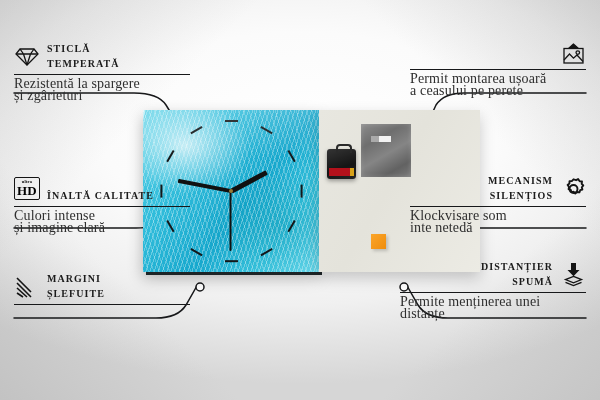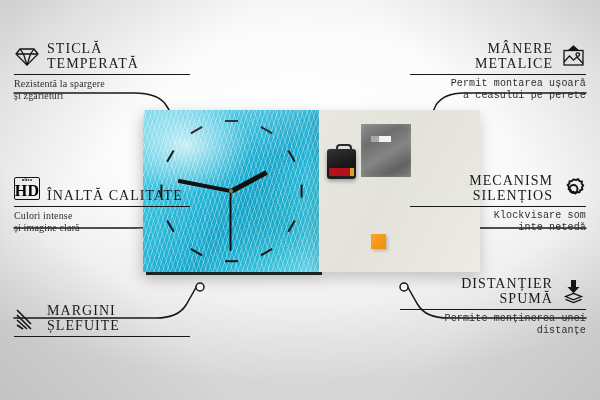--- a/index.html
+++ b/index.html
@@ -80,39 +80,39 @@
 
   .tick{position:absolute;background:#14181a;transform-origin:center;}
   .hand{position:absolute;background:#111;transform-origin:50% 100%;border-radius:1px;}
   .pin{position:absolute;width:4px;height:4px;border-radius:50%;
        background:#9a7b35;left:50%;top:50%;transform:translate(-50%,-50%);}
 
   
   .lbl{position:absolute;width:176px;}
   .lbl .hdr{display:flex;align-items:center;gap:7px;}
   .lbl .ttl{
-    font-size:14px;font-weight:normal;letter-spacing:1.05px;
+    font-size:10px;font-weight:bold;letter-spacing:1.05px;
     color:#1b1b1b;line-height:14.5px;text-transform:uppercase;
   }
   .lbl .rule{height:1.4px;background:#17181a;margin:3px 0 3px;}
-  .lbl .sub{font-size:10px;color:#2e2e2e;line-height:11.4px;letter-spacing:.15px;}
+  .lbl .sub{font-size:14px;color:#2e2e2e;line-height:11.4px;letter-spacing:.15px;}
   .lbl.L .hdr{justify-content:flex-start;}
   .lbl.L .ttl{text-align:left;}
   .lbl.L .sub{text-align:left;}
   .lbl.R .hdr{justify-content:flex-end;}
   .lbl.R .ttl{text-align:right;}
-  .lbl.R .sub{text-align:right;font-family:Liberation Mono, monospace;}
+  .lbl.R .sub{text-align:left;}
   .ico{width:26px;height:24px;flex:0 0 26px;display:flex;align-items:center;justify-content:center;}
   .ico svg{display:block;}
   .hdbox{
     width:25px;height:21px;border:1.6px solid #141414;border-radius:2px;
     display:flex;flex-direction:column;align-items:center;justify-content:center;line-height:1;
   }
   .hdbox .u{font-size:4.4px;font-weight:bold;letter-spacing:.2px;}
-  .hdbox .h{font-size:16px;font-weight:bold;letter-spacing:.2px;}
+  .hdbox .h{font-size:13px;font-weight:bold;letter-spacing:.2px;}
 </style>
 </head>
 <body>
 
 <div id="stage">
 
   <svg id="connectors" viewBox="0 0 600 400" fill="none">
     <g stroke="#17181a" stroke-width="1.5" fill="none" stroke-linecap="round">
       <path d="M14,93 H134 Q158,93 166,105 L182,131"></path>
       <path d="M14,228 H136 Q156,228 164,220 L172,213"></path>
@@ -195,41 +195,37 @@
         <span>ÎNALTĂ CALITATE</span>
       </span>
     </div>
     <div class="rule"></div>
     <div class="sub">
       <span>Culori intense</span><br>
       <span>și imagine clară</span>
     </div>
   </div>
 
-  <div class="lbl L" style="left:14px;top:272px;margin-top:32px;">
+  <div class="lbl L" style="left:14px;top:272px;">
     <div class="hdr">
       <span class="ico">
         <svg width="24" height="22" viewBox="0 0 24 22" stroke="#141414" stroke-width="1.6" fill="none">
           <path d="M2 2L16 16M2 7L16 21M2 12L12 21M2 17L8 21"></path>
         </svg>
       </span>
       <span class="ttl">
         <span>MARGINI</span><br>
         <span>ȘLEFUITE</span>
       </span>
     </div>
     <div class="rule"></div>
   </div>
 
   <div class="lbl R" style="left:410px;top:42px;">
     <div class="hdr">
-      <span class="ttl">
-        <span>MÂNERE</span><br>
-        <span>METALICE</span>
-      </span>
       <span class="ico">
         <svg width="25" height="23" viewBox="0 0 25 23" stroke="#141414" stroke-width="1.3" fill="none">
           <path d="M12.5 1L8 5h9z" fill="#141414"></path>
             <path d="M12.5 2v3"></path>
           <rect x="3" y="5.5" width="19" height="14.5"></rect>
           <path d="M3 17l5.5-6 4 4.2L16 12l6 6.5"></path>
             <circle cx="16.8" cy="9.6" r="1.8"></circle>
         </svg>
       </span>
     </div>
@@ -253,21 +249,21 @@
         </svg>
       </span>
     </div>
     <div class="rule"></div>
     <div class="sub">
       <span>Klockvisare som</span><br>
       <span>inte netedă</span>
     </div>
   </div>
 
-  <div class="lbl R" style="left:400px;top:277px;width:186px;">
+  <div class="lbl R" style="left:400px;top:260px;width:186px;">
     <div class="hdr">
       <span class="ttl">
         <span>DISTANȚIER</span><br>
         <span>SPUMĂ</span>
       </span>
       <span class="ico">
         <svg width="25" height="25" viewBox="0 0 25 25" stroke="#141414" stroke-width="1.3" fill="none">
           <path d="M10 1h5v7h3.5l-6 6.2L6.5 8H10z" fill="#141414" stroke="none"></path>
           <path d="M12.5 14.4l8 3.2-8 3.2-8-3.2z"></path>
           <path d="M4.5 20.4l8 3.2 8-3.2"></path>

